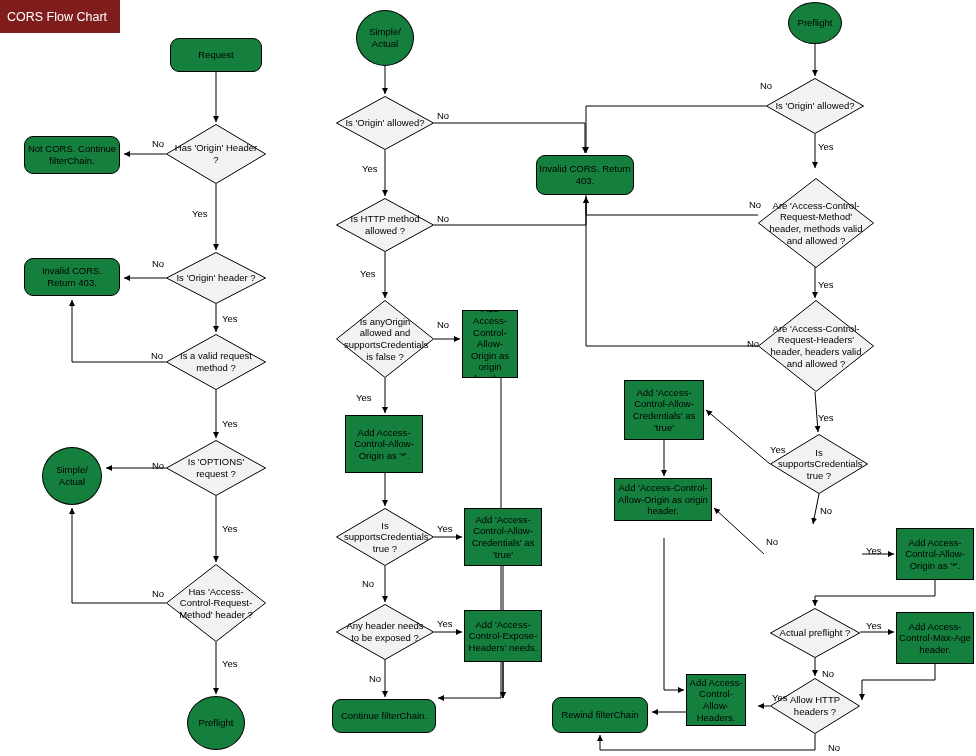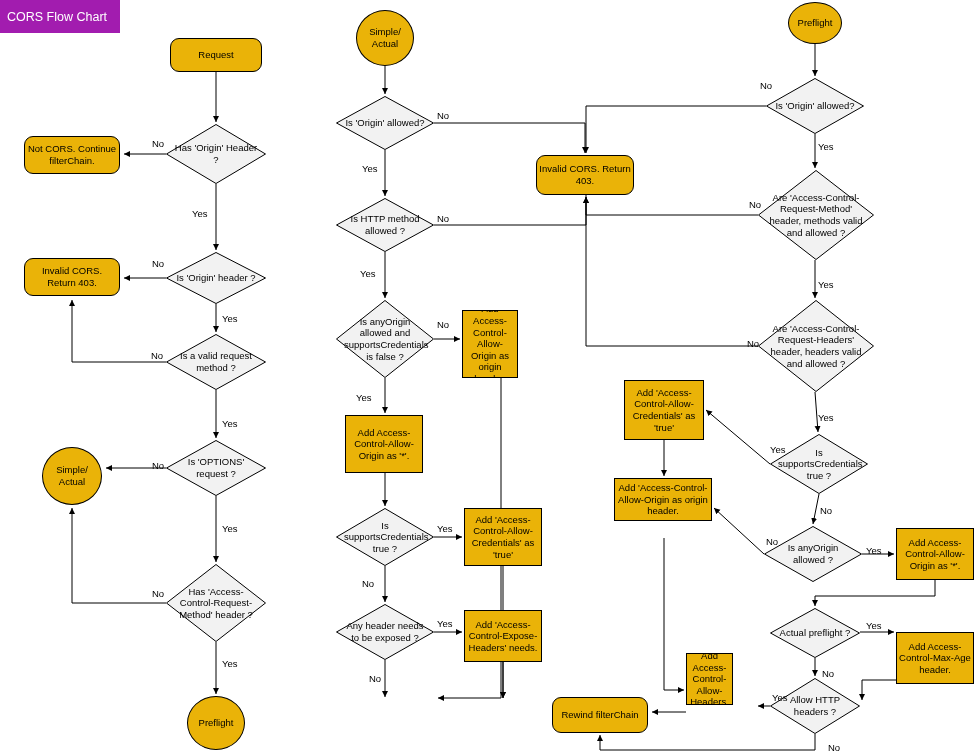--- a/index.html
+++ b/index.html
@@ -27,21 +27,21 @@
   .node {
     position: absolute;
     box-sizing: border-box;
     display: flex;
     align-items: center;
     justify-content: center;
     text-align: center;
     font-size: 9.5px;
     line-height: 1.22;
     color: #000000;
-    background: #eab308;
+    background: #15803d;
     border: 1px solid #000000;
     padding: 1px 2px;
     overflow: hidden;
   }
   .node.rect { border-radius: 0; }
   .node.round { border-radius: 9px; }
   .node.ellipse { border-radius: 50%; }
   .node.diamond {
     background: transparent;
     border: none;
@@ -65,21 +65,21 @@
     color: #000000;
     background: transparent;
     white-space: nowrap;
   }
   #title-box {
     position: absolute;
     left: 0;
     top: 0;
     width: 120px;
     height: 33px;
-    background: #a21caf;
+    background: #7f1d1d;
     color: #ffffff;
     display: flex;
     align-items: center;
     padding-left: 7px;
     box-sizing: border-box;
     font-size: 12.5px;
   }
 </style>
 </head>
 <body>
@@ -252,37 +252,40 @@
     <svg class="diamond-shape" viewBox="0 0 98 56" preserveAspectRatio="none">
         <polygon points="49,0.5 97.5,28 49,55.5 0.5,28" fill="#f2f2f2" stroke="#000" stroke-width="1"></polygon>
       </svg>
     <span class="diamond-label">Any header needs to be exposed ?</span>
   </div>
 
   <div class="node rect" style="left:464px;top:610px;width:78px;height:52px;">
     <span>Add 'Access-Control-Expose-Headers' needs.</span>
   </div>
 
+  <div class="node round" style="left:332px;top:699px;width:104px;height:34px;">
+    <span>Continue filterChain.</span>
+  </div>
 
   <div class="node round" style="left:536px;top:155px;width:98px;height:40px;">
     <span>Invalid CORS. Return 403.</span>
   </div>
 
   <div class="node ellipse" style="left:788px;top:2px;width:54px;height:42px;">
     <span>Preflight</span>
   </div>
 
   <div class="node diamond" style="left:766px;top:78px;width:98px;height:56px;">
     <svg class="diamond-shape" viewBox="0 0 98 56" preserveAspectRatio="none">
         <polygon points="49,0.5 97.5,28 49,55.5 0.5,28" fill="#f2f2f2" stroke="#000" stroke-width="1"></polygon>
       </svg>
     <span class="diamond-label">Is 'Origin' allowed?</span>
   </div>
 
-  <div class="node diamond" style="left:758px;top:170px;width:116px;height:90px;">
+  <div class="node diamond" style="left:758px;top:178px;width:116px;height:90px;">
     <svg class="diamond-shape" viewBox="0 0 116 90" preserveAspectRatio="none">
         <polygon points="58,0.5 115.5,45 58,89.5 0.5,45" fill="#f2f2f2" stroke="#000" stroke-width="1"></polygon>
       </svg>
     <span class="diamond-label">Are 'Access-Control-Request-Method' header, methods  valid and allowed ?</span>
   </div>
 
   <div class="node diamond" style="left:758px;top:300px;width:116px;height:92px;">
     <svg class="diamond-shape" viewBox="0 0 116 92" preserveAspectRatio="none">
         <polygon points="58,0.5 115.5,46 58,91.5 0.5,46" fill="#f2f2f2" stroke="#000" stroke-width="1"></polygon>
       </svg>
@@ -297,50 +300,44 @@
   </div>
 
   <div class="node rect" style="left:624px;top:380px;width:80px;height:60px;">
     <span>Add 'Access-Control-Allow-Credentials' as 'true'</span>
   </div>
 
   <div class="node rect" style="left:614px;top:478px;width:98px;height:43px;">
     <span>Add 'Access-Control-Allow-Origin as origin header.</span>
   </div>
 
-  <div class="node diamond" style="left:764px;top:526px;width:98px;height:56px;">
-    <svg class="diamond-shape" viewBox="0 0 98 56" preserveAspectRatio="none">
-        <polygon points="49,0.5 97.5,28 49,55.5 0.5,28" fill="#f2f2f2" stroke="#000" stroke-width="1"></polygon>
-      </svg>
-    <span class="diamond-label">Is anyOrigin allowed  ?</span>
-  </div>
 
   <div class="node rect" style="left:896px;top:528px;width:78px;height:52px;">
     <span>Add Access-Control-Allow-Origin as '*'.</span>
   </div>
 
   <div class="node diamond" style="left:770px;top:608px;width:90px;height:50px;">
     <svg class="diamond-shape" viewBox="0 0 90 50" preserveAspectRatio="none">
         <polygon points="45,0.5 89.5,25 45,49.5 0.5,25" fill="#f2f2f2" stroke="#000" stroke-width="1"></polygon>
       </svg>
     <span class="diamond-label">Actual preflight ?</span>
   </div>
 
-  <div class="node rect" style="left:896px;top:612px;width:78px;height:52px;margin-top:20px;">
+  <div class="node rect" style="left:896px;top:612px;width:78px;height:52px;">
     <span>Add Access-Control-Max-Age header.</span>
   </div>
 
   <div class="node diamond" style="left:770px;top:678px;width:90px;height:56px;">
     <svg class="diamond-shape" viewBox="0 0 90 56" preserveAspectRatio="none">
         <polygon points="45,0.5 89.5,28 45,55.5 0.5,28" fill="#f2f2f2" stroke="#000" stroke-width="1"></polygon>
       </svg>
     <span class="diamond-label">Allow HTTP headers ?</span>
   </div>
 
-  <div class="node rect" style="left:686px;top:653px;width:47px;height:52px;">
+  <div class="node rect" style="left:686px;top:674px;width:60px;height:52px;">
     <span>Add Access-Control-Allow-Headers.</span>
   </div>
 
   <div class="node round" style="left:552px;top:697px;width:96px;height:36px;">
     <span>Rewind filterChain</span>
   </div>
 
   <div class="edge-label" style="left:152px;top:138px;">No</div>
   <div class="edge-label" style="left:192px;top:208px;">Yes</div>
   <div class="edge-label" style="left:152px;top:258px;">No</div>

